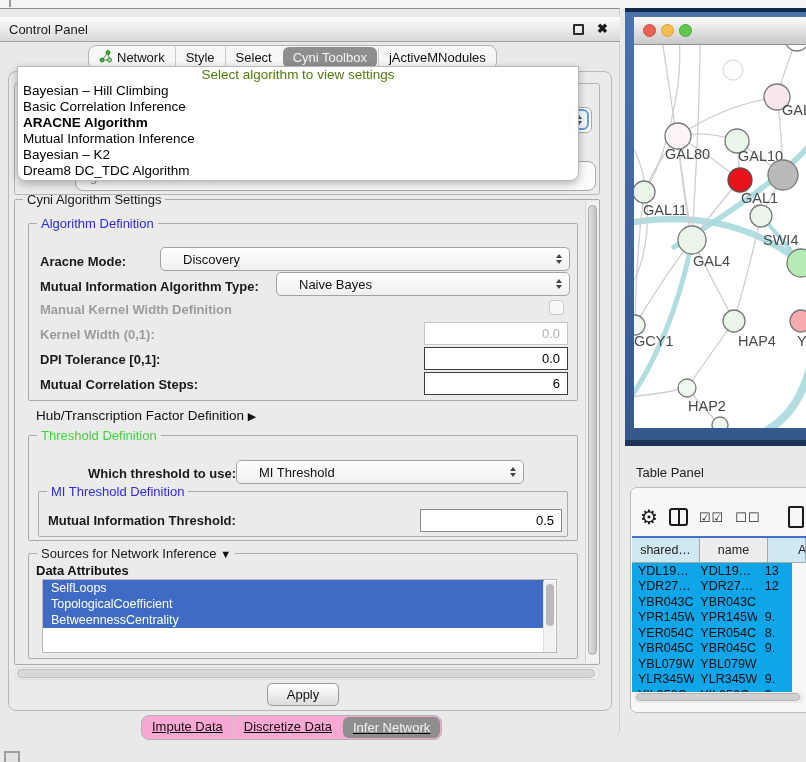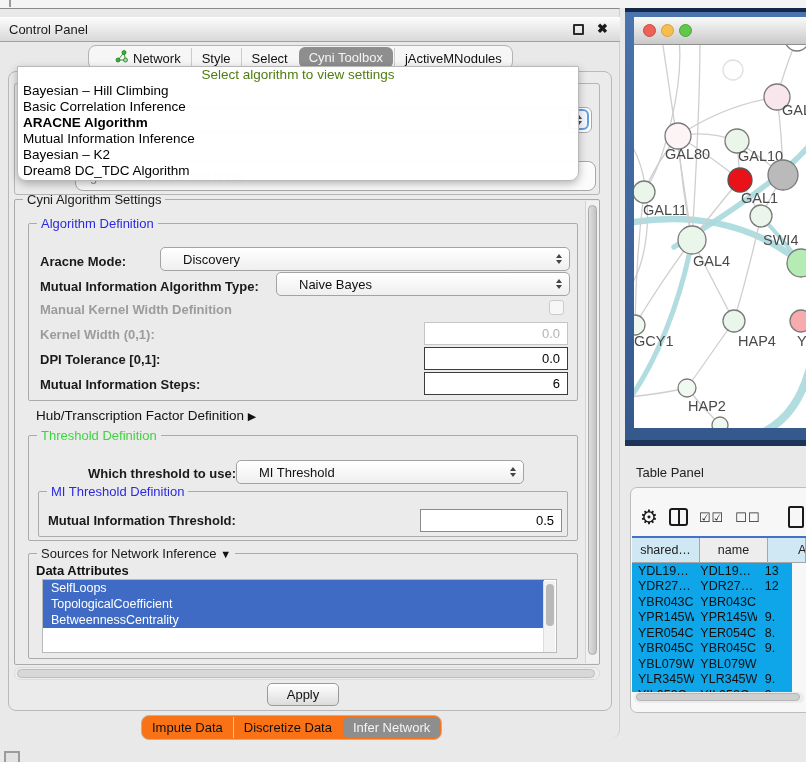--- a/index.html
+++ b/index.html
@@ -11,22 +11,22 @@
   .toptick { position:absolute; left:9px; top:0; width:2px; height:7px; background:#9a9a9a; }
   .cp-window { position:absolute; left:0; top:8px; width:620px; height:730px; background:#e9e9e9;
                border-top:1px solid #8a8a8a; border-right:1px solid #cfcfcf; border-radius:0 0 8px 8px; }
   .cp-titlebar { position:absolute; left:0; top:8px; width:620px; height:25px;
                  background:linear-gradient(#fdfdfd,#d9d9d9); border-bottom:1px solid #a0a0a0;
                  display:flex; align-items:center; }
   .cp-title { margin-left:9px; font-size:13px; color:#1a1a1a; }
   .float-btn { position:absolute; right:36px; top:7px; width:11px; height:11px; border:2px solid #2c2c2c; border-radius:1px; }
   .close-btn { position:absolute; right:12px; top:4px; font-size:13px; color:#1a1a1a; font-weight:bold; }
 
-  #top-tabs { position:absolute; left:88px; top:36px; height:25px; display:inline-flex; align-items:flex-end;
-              background:#f6f6f6; border:1px solid #b3b3b3; border-radius:8px; overflow:hidden;padding-left:16px; }
+  #top-tabs { position:absolute; left:88px; top:36px; height:25px; display:inline-flex; align-items:center;
+              background:#f6f6f6; border:1px solid #b3b3b3; border-radius:8px; overflow:hidden; }
   .tab { padding:3px 10px; font-size:13px; color:#111; display:flex; align-items:center; gap:5px; white-space:nowrap; }
   .tab:not(:first-child) { border-left:1px solid #cccccc; }
   .tab.selected { background:#8e8e8e; color:#f4f4f4; border-radius:6px; margin:1px; border-left:none; }
 
   .cp-content { position:absolute; left:8px; top:62px; width:604px; height:640px;
                 background:#ebebeb; border:1px solid #b9b9b9; border-radius:8px; }
 
   
   .bg-group { position:absolute; left:14px; top:74px; width:586px; height:112px;
               border:1px solid #b5b5b5; border-radius:3px; z-index:1; }
@@ -83,22 +83,22 @@
   .vscroll { position:absolute; left:585px; top:192px; width:14px; height:462px; background:#f1f1f1; border-left:1px solid #d6d6d6; }
   .vthumb { position:absolute; left:2px; top:4px; width:9px; height:450px; border-radius:5px;
             background:linear-gradient(90deg,#dedede,#c3c3c3); border:1px solid #aaaaaa; }
   .hscroll { position:absolute; left:14px; top:658px; width:586px; height:13px; background:#ededed; border:1px solid #dcdcdc; border-radius:6px; }
   .hthumb { position:absolute; left:2px; top:1px; width:578px; height:9px; background:#d8d8d8; border:1px solid #bdbdbd; border-radius:5px; }
 
   .apply-btn { position:absolute; left:267px; top:674px; width:72px; height:23px; border:1px solid #9a9a9a; border-radius:5px;
                background:linear-gradient(#ffffff,#dcdcdc); font-size:13px; color:#111;
                display:flex; align-items:center; justify-content:center; }
 
-  #bottom-tabs { position:absolute; left:141px; top:706px; height:25px; display:inline-flex; align-items:center;
-                 background:#f97316; border:1px solid #b3b3b3; border-radius:8px; overflow:hidden; }
+  #bottom-tabs { position:absolute; left:141px; top:706px; height:25px; display:inline-flex; align-items:flex-start;
+                 background:#f9a8d4; border:1px solid #b3b3b3; border-radius:8px; overflow:hidden;text-decoration:underline; }
 
   
   .net-frame { position:absolute; left:625px; top:8px; width:181px; height:438px;
                background:linear-gradient(180deg,#4a74ae,#35588c); }
   .net-frame-top { position:absolute; left:0; top:0; width:181px; height:4px; background:#14284a; }
   .net-frame-bot { position:absolute; left:0; bottom:0; width:181px; height:6px; background:#1c3457; }
   .mac-titlebar { position:absolute; left:634px; top:17px; width:172px; height:28px;
                   background:linear-gradient(#fafafa,#c9c9c9); border-bottom:1px solid #8f8f8f;
                   display:flex; align-items:center; }
   .light { width:13px; height:13px; border-radius:50%; margin-left:5px; }
@@ -224,21 +224,21 @@
     <span class="flabel dim" style="left:40px; top:293px;">Manual Kernel Width Definition</span>
     <span class="checkbox" style="left:549px; top:291px;"></span>
     <span class="flabel dim" style="left:40px; top:318px;">Kernel Width (0,1):</span>
     <div class="tfield dim" style="left:424px; top:313px; width:144px; height:23px;">
       <span>0.0</span>
     </div>
     <span class="flabel" style="left:40px; top:343px;">DPI Tolerance [0,1]:</span>
     <div class="tfield" style="left:424px; top:338px; width:144px; height:23px;">
       <span>0.0</span>
     </div>
-    <span class="flabel" style="left:40px; top:368px;">Mutual Information Steps:</span>
+    <span class="flabel" style="left:40px; top:368px;">Mutual Correlation Steps:</span>
     <div class="tfield" style="left:424px; top:363px; width:144px; height:23px;">
       <span>6</span>
     </div>
 
     <span class="plabel" style="left:36px; top:399px;">
       <span>Hub/Transcription Factor Definition</span>
       <span class="hub-arrow"> ▶</span>
     </span>
 
     <div class="group" id="thresh-group">

